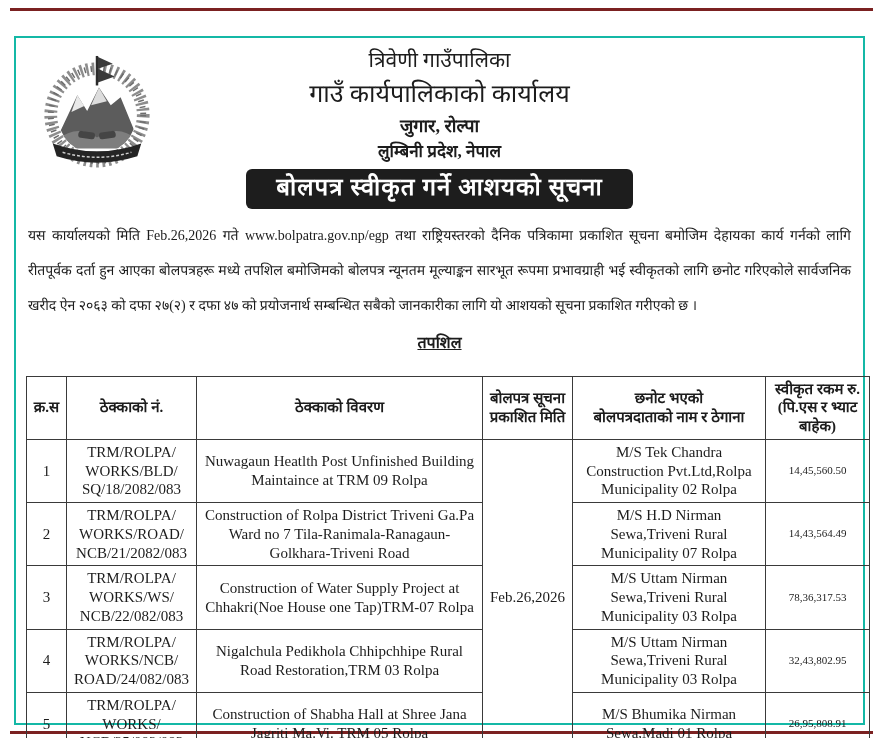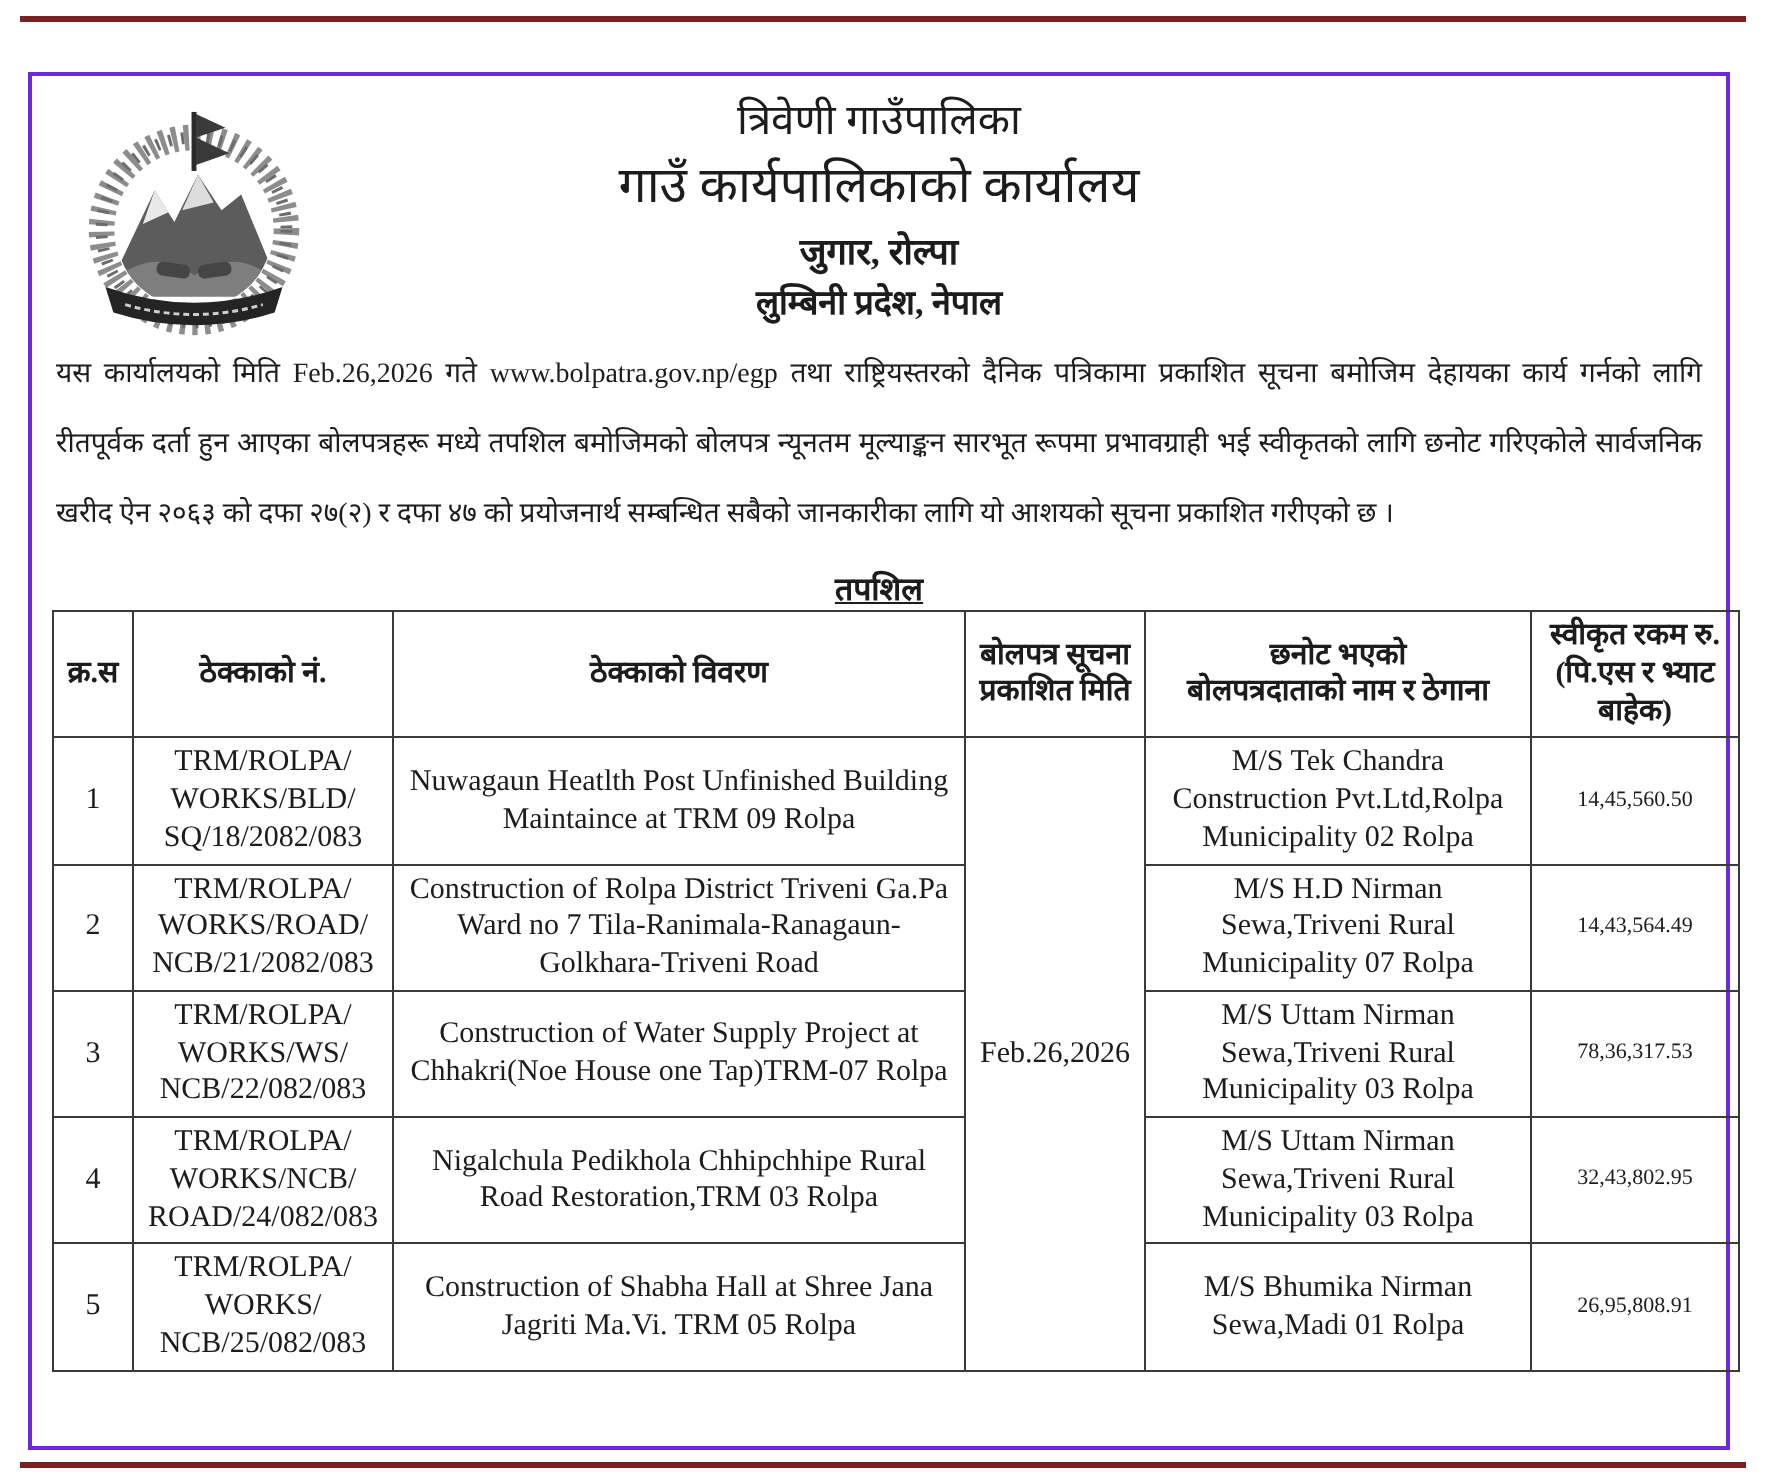--- a/index.html
+++ b/index.html
@@ -8,21 +8,21 @@
     font-family: "Liberation Serif", "DejaVu Serif", serif;
     color: #1c1c1c;
     -webkit-font-smoothing: antialiased;
   }
   .rule { position: absolute; left: 10px; right: 10px; height: 3px; background: #7b2121; }
   .rule.top { top: 8px; }
   .rule.bottom { top: 731px; }
 
   .doc-box {
     position: absolute; left: 14px; top: 36px; width: 851px; height: 689px;
-    border: 2px solid #6d28d9; box-sizing: border-box;
+    border: 2px solid #14b8a6; box-sizing: border-box;
     padding: 8px 10px 0 10px;
   }
 
   .emblem { position: absolute; left: 22px; top: 16px; width: 118px; height: 118px; }
 
   .hdr { text-align: center; line-height: 1.15; }
   .hdr-municipality { font-size: 21px; margin-top: 2px; }
   .hdr-office { font-size: 25px; font-weight: normal; margin-top: 8px; }
   .hdr-place { font-size: 18px; font-weight: bold; margin-top: 7px; }
   .hdr-province { font-size: 17px; font-weight: bold; margin-top: 5px; }
@@ -34,21 +34,21 @@
     padding: 5px 30px 7px 30px; border-radius: 6px;
   }
   .pub-date { text-align: center; font-size: 13.5px; font-weight: bold; margin-top: 7px; }
 
   .body-text {
     font-size: 14px; line-height: 35px; text-align: justify;
     margin-top: 9px; padding: 0 2px;
   }
 
   .section-title { text-align: center; font-size: 16px; font-weight: bold;
-    text-decoration: underline; margin-top: 8px; margin-bottom: 0; }
+    text-decoration: underline; margin-top: 8px; margin-bottom: 23px; }
 
   table.notice { border-collapse: collapse; width: 843px; margin: 0 auto;
     font-size: 15px; table-layout: fixed; }
   table.notice th, table.notice td {
     border: 1.5px solid #3a3a3a; text-align: center; vertical-align: middle;
     padding: 3px 4px; line-height: 1.25; overflow: hidden;
   }
   table.notice th { font-weight: bold; font-size: 15px; }
   .pre { white-space: pre-line; }
   col.c-sn { width: 40px; } col.c-no { width: 130px; } col.c-desc { width: 286px; }
@@ -87,20 +87,23 @@
     <path d="M61 15 L78 23 L61 29 Z" fill="#3a3a3a"></path>
     <path d="M15 91 Q60 107 105 91 L101 104 Q60 117 19 104 Z" fill="#242424"></path>
     <path d="M25 100 Q60 110 95 100" stroke="#cfcfcf" stroke-width="1.5" fill="none" stroke-dasharray="3 2"></path>
   </svg>
 
   <div class="hdr">
     <div class="hdr-municipality">त्रिवेणी गाउँपालिका</div>
     <div class="hdr-office">गाउँ कार्यपालिकाको कार्यालय</div>
     <div class="hdr-place">जुगार, रोल्पा</div>
     <div class="hdr-province">लुम्बिनी प्रदेश, नेपाल</div>
+    <div class="banner-wrap">
+      <span class="banner">बोलपत्र स्वीकृत गर्ने आशयको सूचना</span>
+    </div>
   </div>
 
   <div class="body-text">यस कार्यालयको मिति Feb.26,2026 गते www.bolpatra.gov.np/egp तथा राष्ट्रियस्तरको दैनिक पत्रिकामा प्रकाशित सूचना बमोजिम देहायका कार्य गर्नको लागि रीतपूर्वक दर्ता हुन आएका बोलपत्रहरू मध्ये तपशिल बमोजिमको बोलपत्र न्यूनतम मूल्याङ्कन सारभूत रूपमा प्रभावग्राही भई स्वीकृतको लागि छनोट गरिएकोले सार्वजनिक खरीद ऐन २०६३ को दफा २७(२) र दफा ४७ को प्रयोजनार्थ सम्बन्धित सबैको जानकारीका लागि यो आशयको सूचना प्रकाशित गरीएको छ ।</div>
 
   <div class="section-title">तपशिल</div>
 
   <table class="notice">
     <colgroup>
       <col class="c-sn">
         <col class="c-no">

